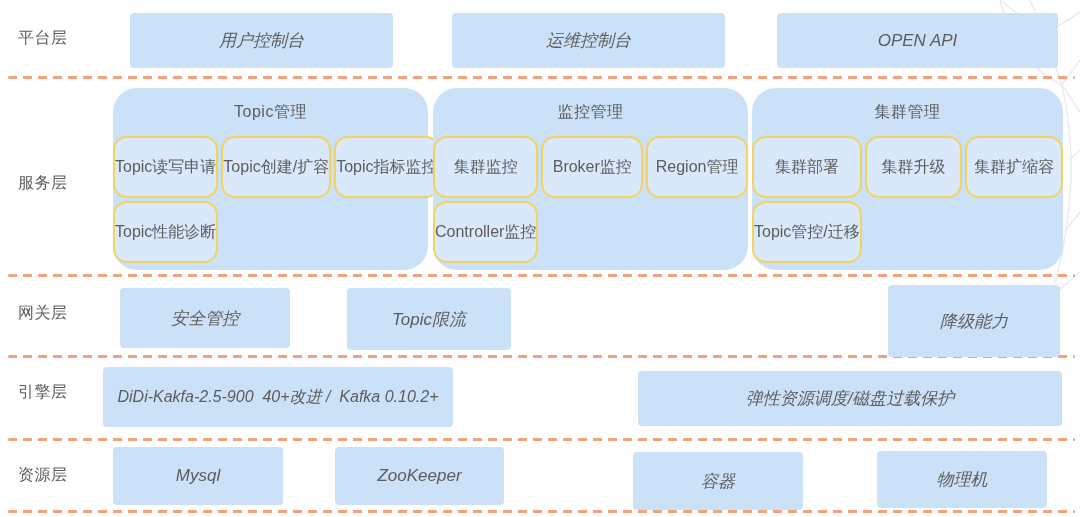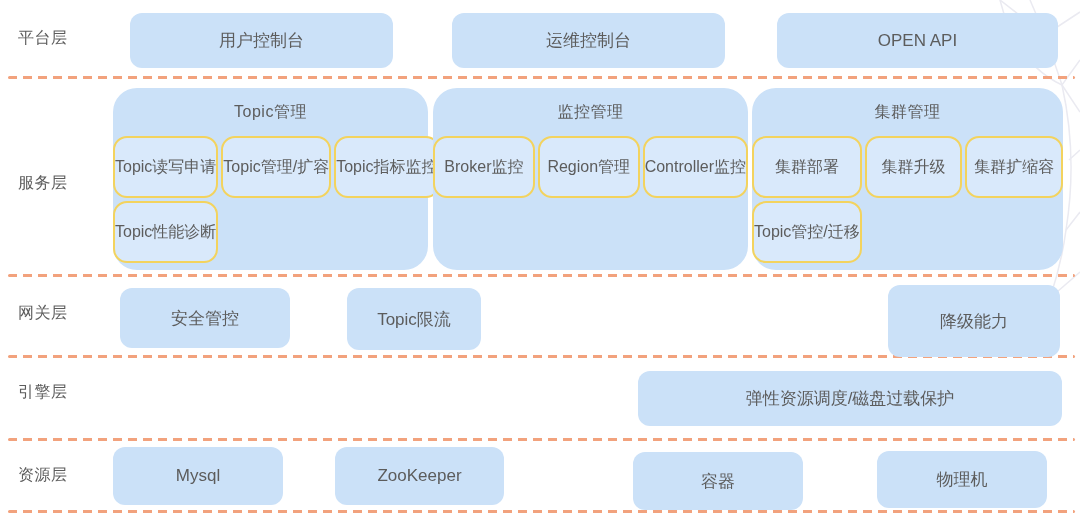--- a/index.html
+++ b/index.html
@@ -22,23 +22,23 @@
     position:absolute;left:18px;width:70px;height:20px;
     font-size:16px;color:var(--text);letter-spacing:.5px;
     display:flex;align-items:center;
   }
   .divider{
     position:absolute;left:8px;right:5px;height:3px;
     background:repeating-linear-gradient(90deg,var(--divider) 0 9px,transparent 9px 15px);
     border-radius:2px;
   }
   .box{
-    position:absolute;background:var(--box-fill);border-radius:12px;
+    position:absolute;background:var(--box-fill);border-radius:4px;
     display:flex;align-items:center;justify-content:center;
-    font-size:17px;color:var(--text);white-space:pre;
+    font-size:17px;color:var(--text);white-space:pre;font-style:italic;
   }
   .box.engine-main{font-size:16px;}
   .group{
     position:absolute;top:88px;height:182px;
     background:var(--box-fill);border-radius:24px;
   }
   .group-title{
     height:48px;display:flex;align-items:center;justify-content:center;
     font-size:16px;color:var(--text);letter-spacing:.5px;
   }
@@ -85,49 +85,51 @@
   <div class="divider" style="top:510px"></div>
 
   <div class="box" style="left:130px;top:13px;width:263px;height:55px">用户控制台</div>
   <div class="box" style="left:452px;top:13px;width:273px;height:55px">运维控制台</div>
   <div class="box" style="left:777px;top:13px;width:281px;height:55px">OPEN API</div>
 
   <div class="group" style="left:113px;width:315px">
     <div class="group-title">Topic管理</div>
     <div class="group-grid">
       <div class="cell">Topic读写申请</div>
-      <div class="cell">Topic管理/扩容</div>
+      <div class="cell">Topic创建/扩容</div>
       <div class="cell">Topic指标监控</div>
       <div class="cell">Topic性能诊断</div>
     </div>
   </div>
 
   <div class="group" style="left:433px;width:315px">
     <div class="group-title">监控管理</div>
     <div class="group-grid">
+      <div class="cell">集群监控</div>
       <div class="cell">Broker监控</div>
       <div class="cell">Region管理</div>
       <div class="cell">Controller监控</div>
     </div>
   </div>
 
   <div class="group" style="left:752px;width:311px">
     <div class="group-title">集群管理</div>
     <div class="group-grid">
       <div class="cell">集群部署</div>
       <div class="cell">集群升级</div>
       <div class="cell">集群扩缩容</div>
       <div class="cell">Topic管控/迁移</div>
     </div>
   </div>
 
   <div class="box" style="left:120px;top:288px;width:170px;height:60px">安全管控</div>
-  <div class="box" style="left:347px;top:288px;width:134px;height:62px">Topic限流</div>
+  <div class="box" style="left:347px;top:288px;width:164px;height:62px">Topic限流</div>
   <div class="box" style="left:888px;top:285px;width:172px;height:72px">降级能力</div>
 
+  <div class="box engine-main" style="left:103px;top:367px;width:350px;height:60px">DiDi-Kakfa-2.5-900  40+改进 /  Kafka 0.10.2+</div>
   <div class="box" style="left:638px;top:371px;width:424px;height:55px">弹性资源调度/磁盘过载保护</div>
 
   <div class="box" style="left:113px;top:447px;width:170px;height:58px">Mysql</div>
   <div class="box" style="left:335px;top:447px;width:169px;height:58px">ZooKeeper</div>
   <div class="box" style="left:633px;top:452px;width:170px;height:58px">容器</div>
   <div class="box" style="left:877px;top:451px;width:170px;height:57px">物理机</div>
 
 </div>
 
 </body></html>

